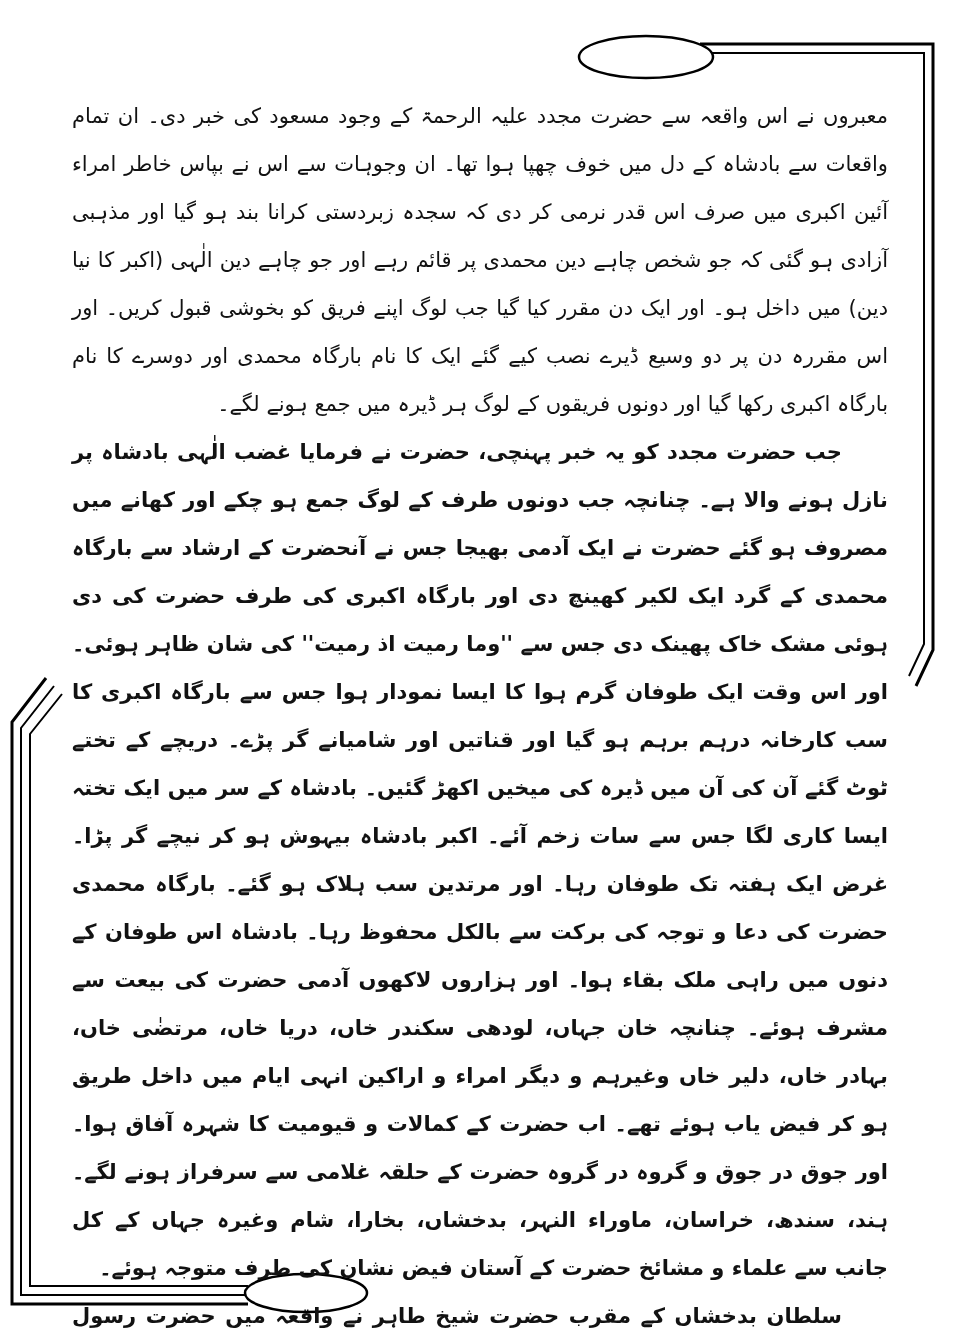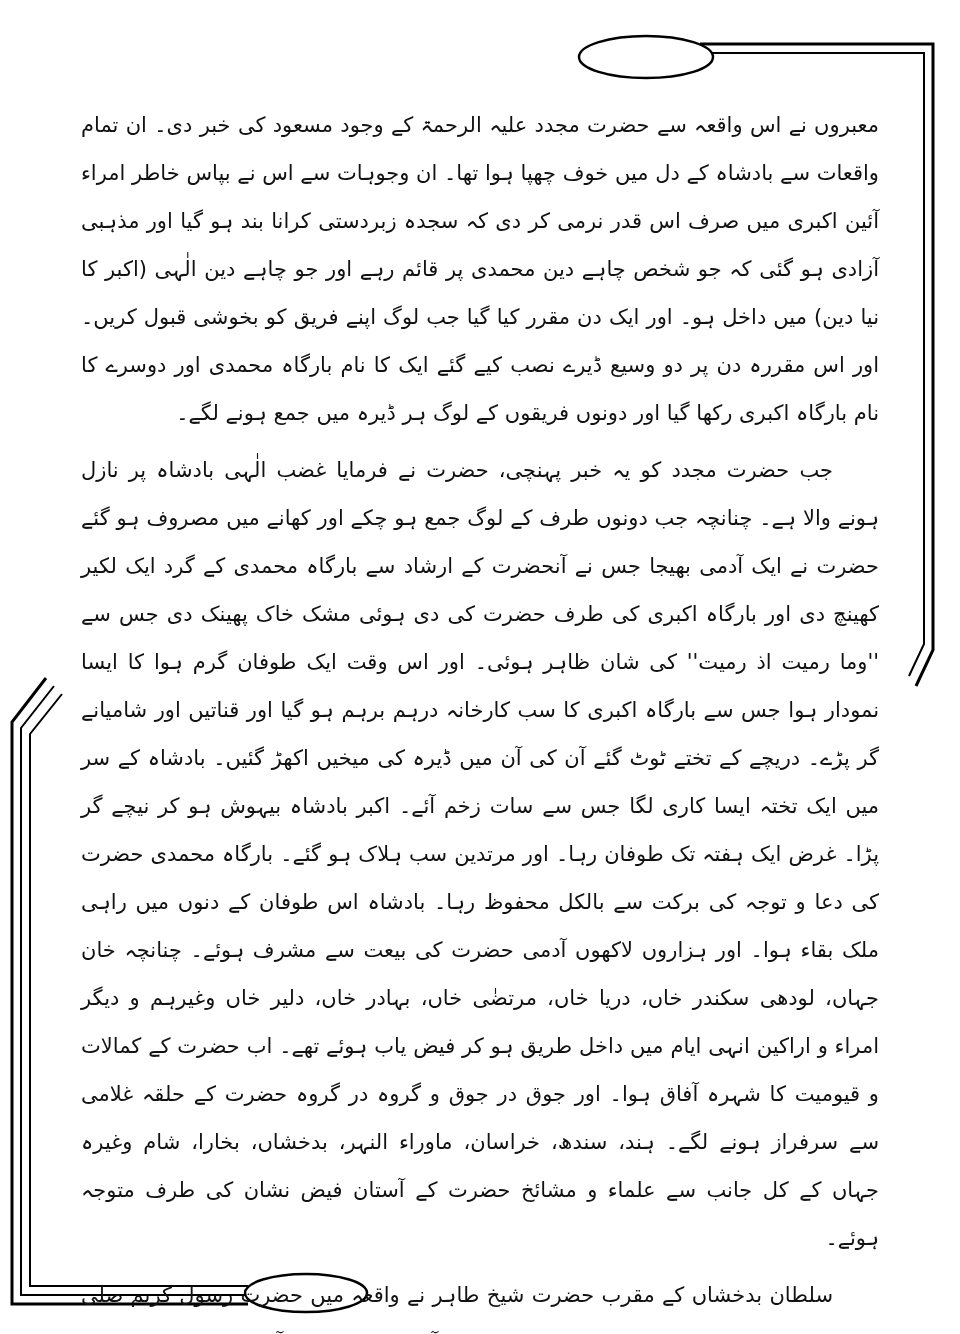--- a/index.html
+++ b/index.html
@@ -29,24 +29,25 @@
     top: 92px;
     right: 72px;
     left: 72px;
     direction: rtl;
     color: #121212;
     font-size: 21px;
     line-height: 48px;
     text-align: justify;
   }
   .text-block p {
-    margin: 9px;
+    margin: 0;
   }
   .para-indent {
     text-indent: 46px;
+    font-weight: bold;
   }
 </style>
 </head>
 <body>
 
 <div class="page">
 
   <svg class="border-art" viewBox="0 0 960 1334" xmlns="http://www.w3.org/2000/svg">
 
     <g stroke="#000000" fill="none">

